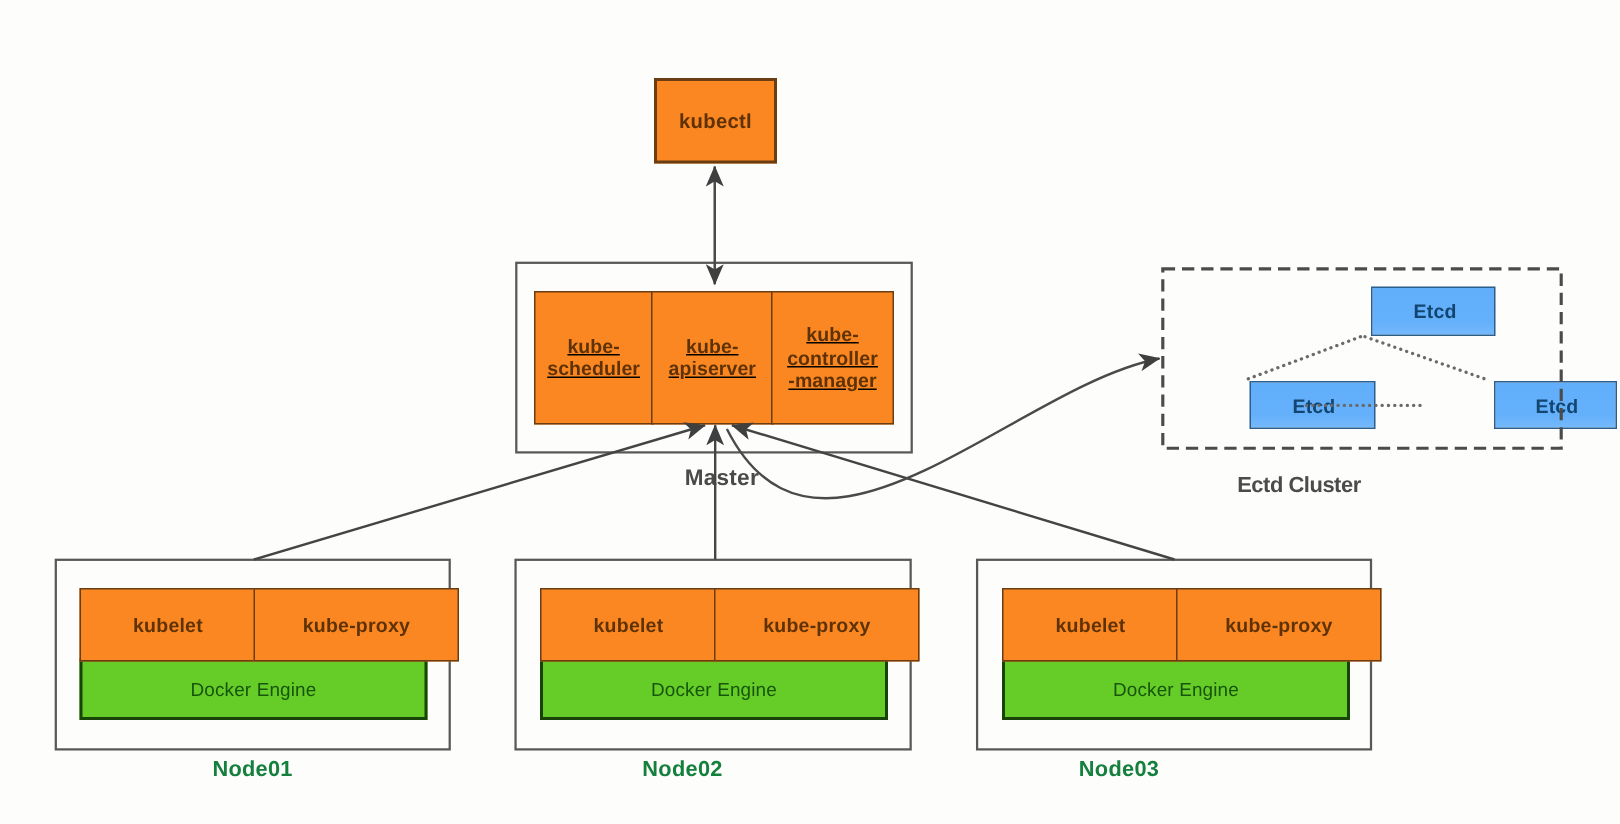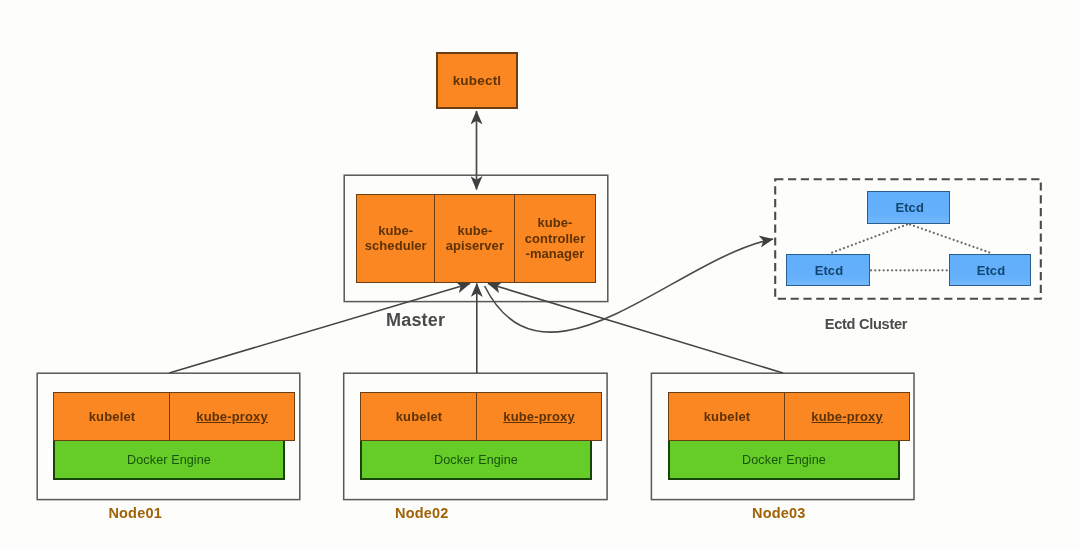--- a/index.html
+++ b/index.html
@@ -16,54 +16,54 @@
 
   
   .orange-box{background:#fb8722;border:2px solid #6a3d12;color:#5e3204;
               font-weight:bold;}
   #kubectl{left:436px;top:52px;width:82px;height:57px;font-size:13.5px;
            letter-spacing:0.2px;}
 
   
   #frames{position:absolute;left:0;top:0;width:1080px;height:549px;z-index:0;}
   #master-inner{position:absolute;left:355.5px;top:194px;width:240px;height:88.5px;
-                display:flex;box-sizing:border-box;}
+                display:flex;box-sizing:border-box;text-decoration:underline;}
   #master-inner .cell{flex:0 0 auto;box-sizing:border-box;background:#fb8722;
        border:1.9px solid #6a3d12;display:flex;align-items:center;justify-content:center;
        text-align:center;white-space:pre-line;color:#5e3204;font-weight:bold;
        font-size:13px;line-height:15.3px;letter-spacing:0.05px;}
   #master-inner .cell + .cell{margin-left:-1.9px;}
-  #master-caption{position:absolute;left:386px;top:310px;width:120px;text-align:left;
-                  font-size:18px;font-weight:bold;color:#4a4a4a;letter-spacing:0.2px;}
+  #master-caption{position:absolute;left:386px;top:310px;width:120px;text-align:right;
+                  font-size:15px;font-weight:bold;color:#4a4a4a;letter-spacing:0.2px;}
 
   
   #etcd-dashed{position:absolute;left:0;top:0;width:1080px;height:549px;}
   .etcd-box{position:absolute;box-sizing:border-box;
             background:linear-gradient(180deg,#61aefb 0%,#64b0fb 72%,#74b9fc 100%);
             border:1.8px solid #2b5d8d;color:#12456f;font-weight:bold;font-size:13px;
             display:flex;align-items:center;justify-content:center;letter-spacing:0.1px;
-            padding-left:2.4px;}
+            padding-left:2.4px;margin-left:47px;}
   #etcd-top{left:867px;top:191px;width:83px;height:33px;}
   #etcd-left{left:786px;top:254px;width:83.5px;height:32px;}
   #etcd-right{left:948.5px;top:254px;width:82.5px;height:32px;}
   #etcd-caption{position:absolute;left:806px;top:316px;width:120px;text-align:center;
                 font-size:14.6px;font-weight:bold;color:#4b4b4b;letter-spacing:-0.3px;}
 
   
   .node-inner{position:absolute;top:391.5px;height:89px;box-sizing:border-box;}
   .node-top{display:flex;height:49.5px;box-sizing:border-box;}
   .node-top .half{flex:0 0 auto;width:118px;box-sizing:border-box;background:#fb8722;
       border:1.9px solid #6a3d12;display:flex;align-items:center;justify-content:center;
       color:#5e3204;font-weight:bold;font-size:13px;letter-spacing:0.15px;}
-  .node-top .half + .half{margin-left:-1.9px;width:126px;text-decoration:underline;}
+  .node-top .half + .half{margin-left:-1.9px;width:137px;}
   .node-bottom{height:41.3px;margin-top:-2.1px;box-sizing:border-box;background:#66cc28;
       border:2.1px solid #184407;display:flex;align-items:center;justify-content:center;
       color:#17550a;font-weight:normal;font-size:12.6px;letter-spacing:0.1px;}
-  .node-caption{position:absolute;top:505px;text-align:left;font-size:14.5px;
-      font-weight:bold;color:#a16207;letter-spacing:0.2px;}
+  .node-caption{position:absolute;top:505px;text-align:center;font-size:14.5px;
+      font-weight:bold;color:#15803d;letter-spacing:0.2px;}
 </style>
 </head>
 <body>
 
 <div id="canvas">
 
   <svg class="layer" viewBox="0 0 1080 549">
     <defs>
       <marker id="ah" viewBox="0 0 14 12" refX="13.4" refY="6" markerWidth="14" markerHeight="12" orient="auto" markerUnits="userSpaceOnUse">
         <path d="M0,0 L14,6 L0,12 L3.6,6 Z" fill="#3f3f3f"></path>
@@ -134,15 +134,15 @@
   </div>
   <div class="node-caption" style="left:395px;width:120px">Node02</div>
 
   <div class="node-inner" style="left:668px;width:232px">
     <div class="node-top">
       <div class="half">kubelet</div>
       <div class="half">kube-proxy</div>
     </div>
     <div class="node-bottom">Docker Engine</div>
   </div>
-  <div class="node-caption" style="left:752px;width:120px">Node03</div>
+  <div class="node-caption" style="left:686px;width:120px">Node03</div>
 
 </div>
 
 </body></html>

